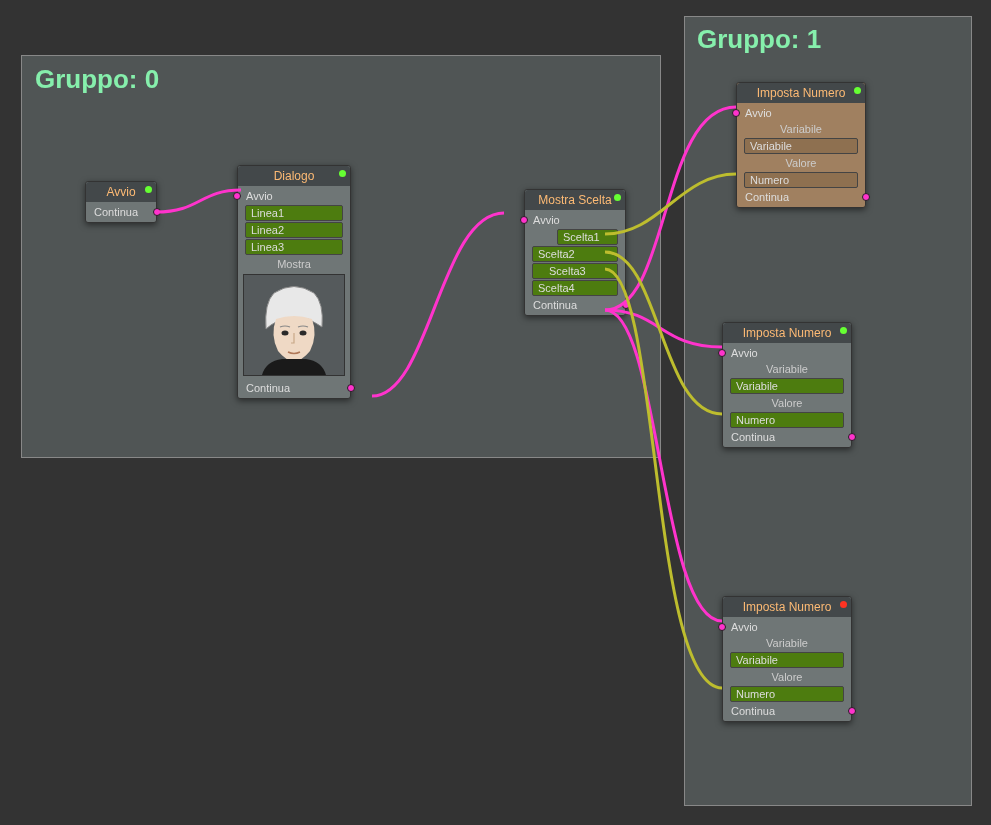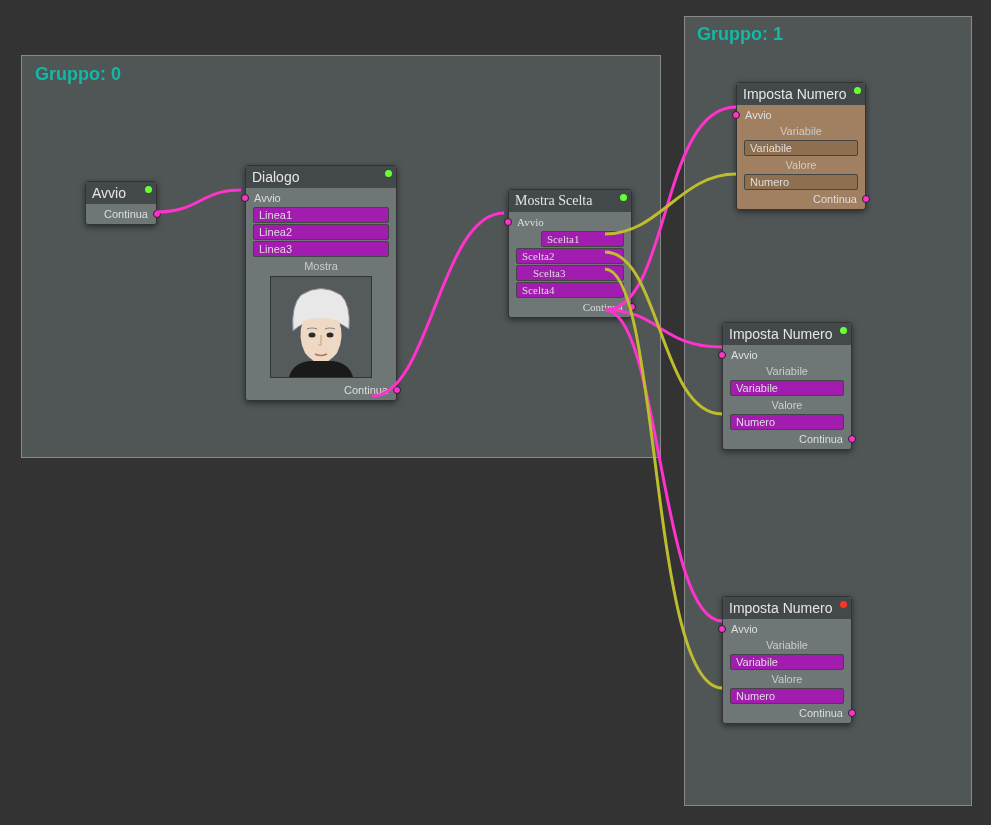--- a/index.html
+++ b/index.html
@@ -12,38 +12,38 @@
     color: #ddd;
     overflow: hidden;
   }
   .group-frame {
     position: absolute;
     border: 1px solid #888;
     background: rgba(110,120,120,0.5);
   }
   .group-title {
     position: absolute;
-    font-size: 18px;
+    font-size: 26px;
     font-weight: bold;
-    color: #14b8a6;
+    color: #86efac;
     text-align: center;
   }
   .node {
     position: absolute;
     background: #6f7676;
     border: 1px solid #333;
     border-radius: 3px;
     box-shadow: 0 2px 6px rgba(0,0,0,0.5);
   }
   .node-header {
     background: #43484a;
-    color: #e5e5e5;
-    font-size: 14px;
+    color: #fdba74;
+    font-size: 12px;
     padding: 3px 6px;
-    text-align: left;
+    text-align: center;
     position: relative;
     border-top-left-radius: 3px;
     border-top-right-radius: 3px;
   }
   .status-dot {
     position: absolute;
     right: 4px;
     top: 4px;
     width: 7px;
     height: 7px;
@@ -54,24 +54,24 @@
   .node-body { padding: 2px 0; }
   .row {
     position: relative;
     font-size: 11px;
     padding: 1px 8px;
     color: #ddd;
     min-height: 15px;
     line-height: 14px;
   }
   .row.center { text-align: center; color:#ccc; }
-  .row.right { text-align: right; }
+  .row.right { text-align: left; }
   .row.left { text-align: left; }
   .field {
-    background: #a21caf;
+    background: #4d7c0f;
     border: 1px solid #444;
     border-radius: 2px;
     margin: 1px 7px;
     padding: 1px 5px;
     font-size: 11px;
     color: #ddd;
     position: relative;
   }
   .socket {
     position: absolute;
@@ -136,21 +136,21 @@
     <span class="status-dot status-green"></span>
   </div>
   <div class="node-body">
     <div class="row right">
       <span>Continua</span>
       <span class="socket pink right"></span>
     </div>
   </div>
 </div>
 
-<div class="node" style="left:245px; top:165px; width:152px;">
+<div class="node" style="left:237px; top:165px; width:114px;">
   <div class="node-header">
     <span>Dialogo</span>
     <span class="status-dot status-green"></span>
   </div>
   <div class="node-body">
     <div class="row left">
       <span class="socket pink left"></span>
       <span>Avvio</span>
     </div>
     <div class="field">Linea1</div>
@@ -169,21 +169,21 @@
       <path d="M 44 77 Q 50 80 56 77" stroke="#b07858" stroke-width="1.5" fill="none"></path>
       <path d="M 18 100 Q 22 86 38 84 L 62 84 Q 78 86 82 100 Z" fill="#1a1a1a"></path>
     </svg>
     <div class="row right">
       <span>Continua</span>
       <span class="socket pink right"></span>
     </div>
   </div>
 </div>
 
-<div class="node" style="left:508px; top:189px; width:124px;font-family:Liberation Serif, serif;">
+<div class="node" style="left:524px; top:189px; width:102px;">
   <div class="node-header">
     <span>Mostra Scelta</span>
     <span class="status-dot status-green"></span>
   </div>
   <div class="node-body">
     <div class="row left">
       <span class="socket pink left"></span>
       <span>Avvio</span>
     </div>
     <div class="field" style="position:relative;margin-left:32px;">Scelta1</div>

